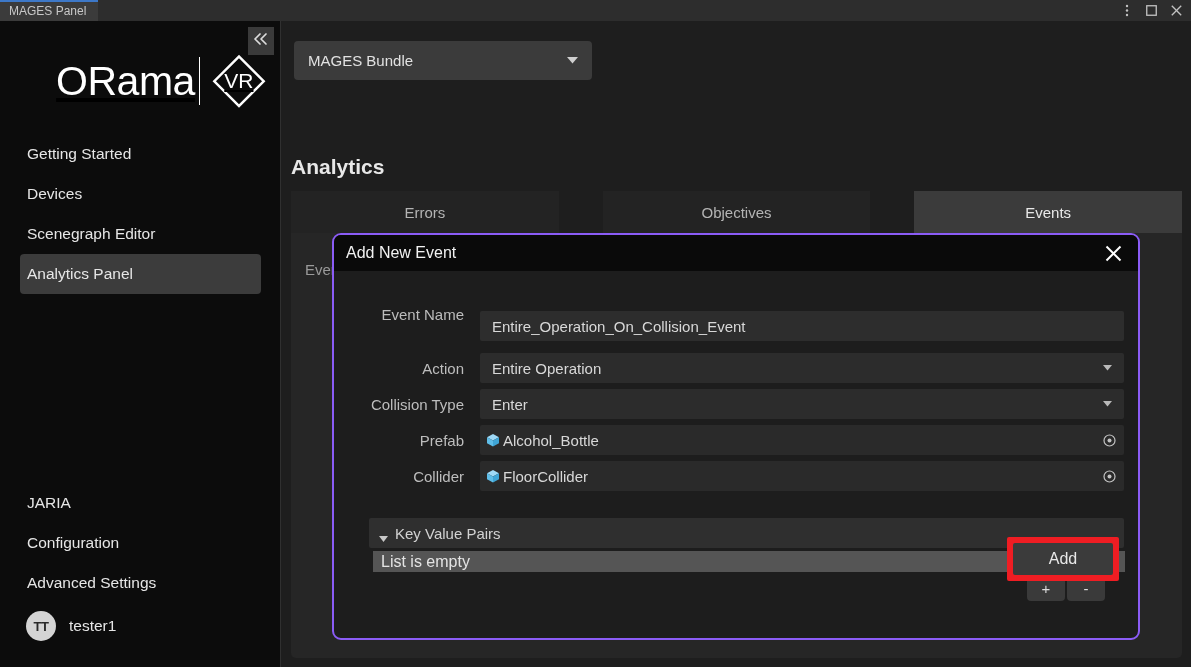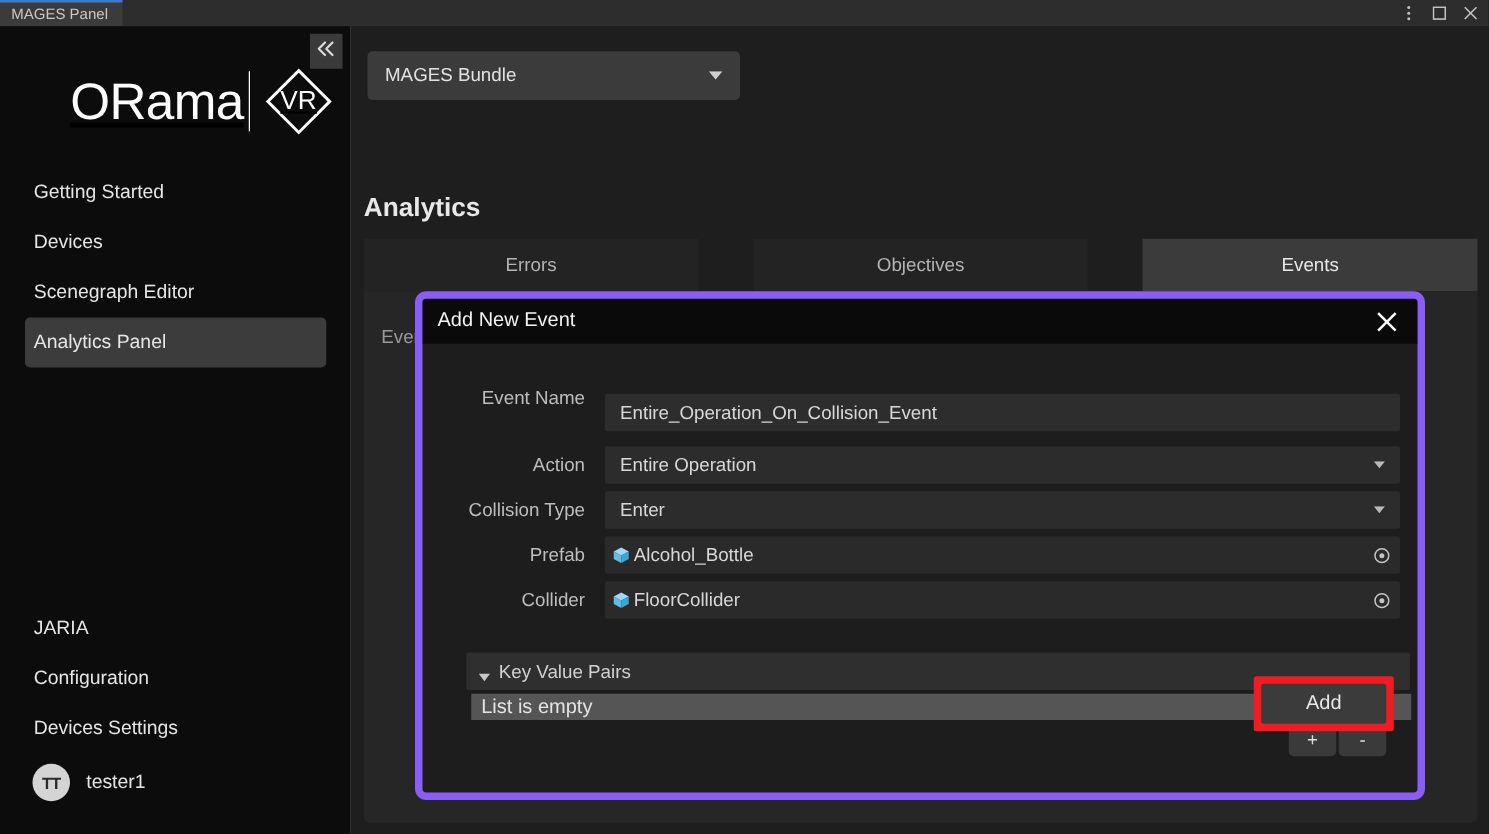--- a/index.html
+++ b/index.html
@@ -249,21 +249,21 @@
   }
 
   
   .modal {
     position: absolute;
     top: 233px;
     left: 332px;
     width: 808px;
     height: 407px;
     background: #1d1d1d;
-    border: 6px solid #8b5cf6;
+    border: 2px solid #8b5cf6;
     border-radius: 9px;
     overflow: hidden;
     z-index: 20;
   }
   .modal-header {
     height: 36px;
     background: #0a0a0a;
     display: flex;
     align-items: center;
     padding: 0 14px 0 12px;
@@ -468,21 +468,21 @@
     </div>
 
     <div class="nav-bottom">
       <div class="nav-item">
         <span>JARIA</span>
       </div>
       <div class="nav-item">
         <span>Configuration</span>
       </div>
       <div class="nav-item">
-        <span>Devices Settings</span>
+        <span>Advanced Settings</span>
       </div>
       <div class="user-row">
         <span class="avatar">TT</span>
         <span class="user-name">tester1</span>
       </div>
     </div>
   </div>
 
   <div class="main">
 

